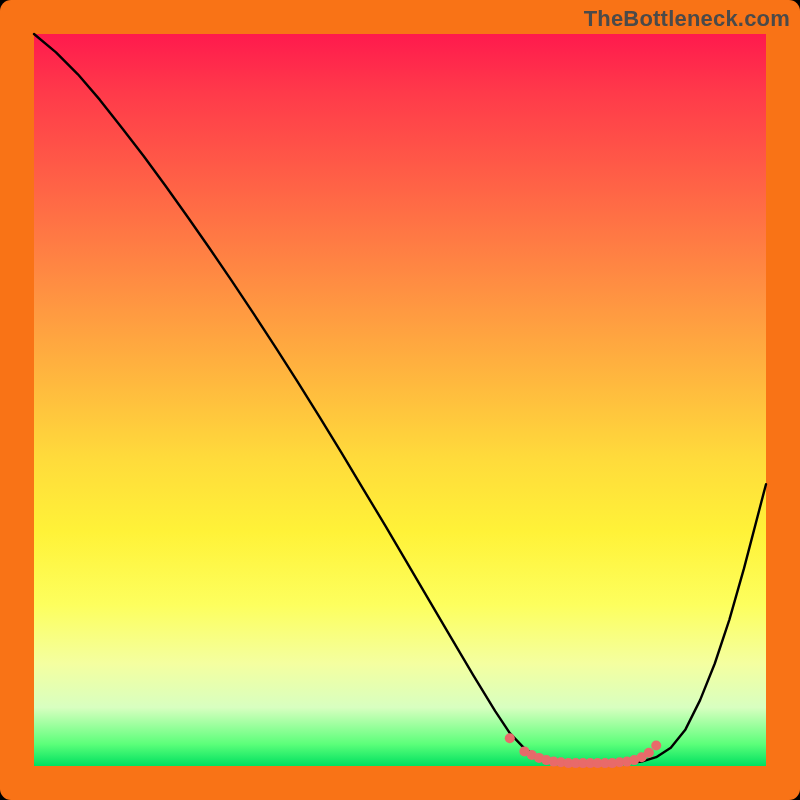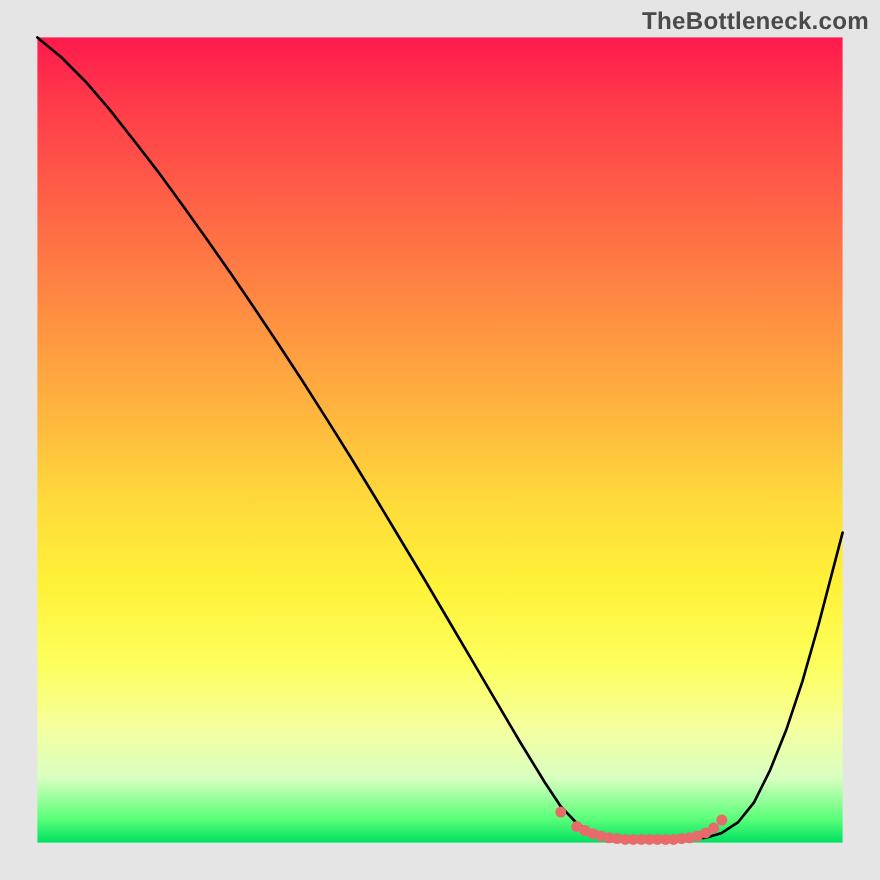--- a/index.html
+++ b/index.html
@@ -10,21 +10,22 @@
     background: #000;
     overflow: hidden;
     font-family: Arial, Helvetica, sans-serif;
   }
   .frame {
     position: absolute;
     left: 0;
     top: 0;
     width: 800px;
     height: 800px;
-    background: #e5e5e5;
+    background: #f97316;
+    border-radius: 11px;
   }
   .plot {
     position: absolute;
     left: 34px;
     top: 34px;
     width: 732px;
     height: 732px;
     background: linear-gradient(to bottom,
       #ff1a4d 0%,
       #ff3a4a 8%,

